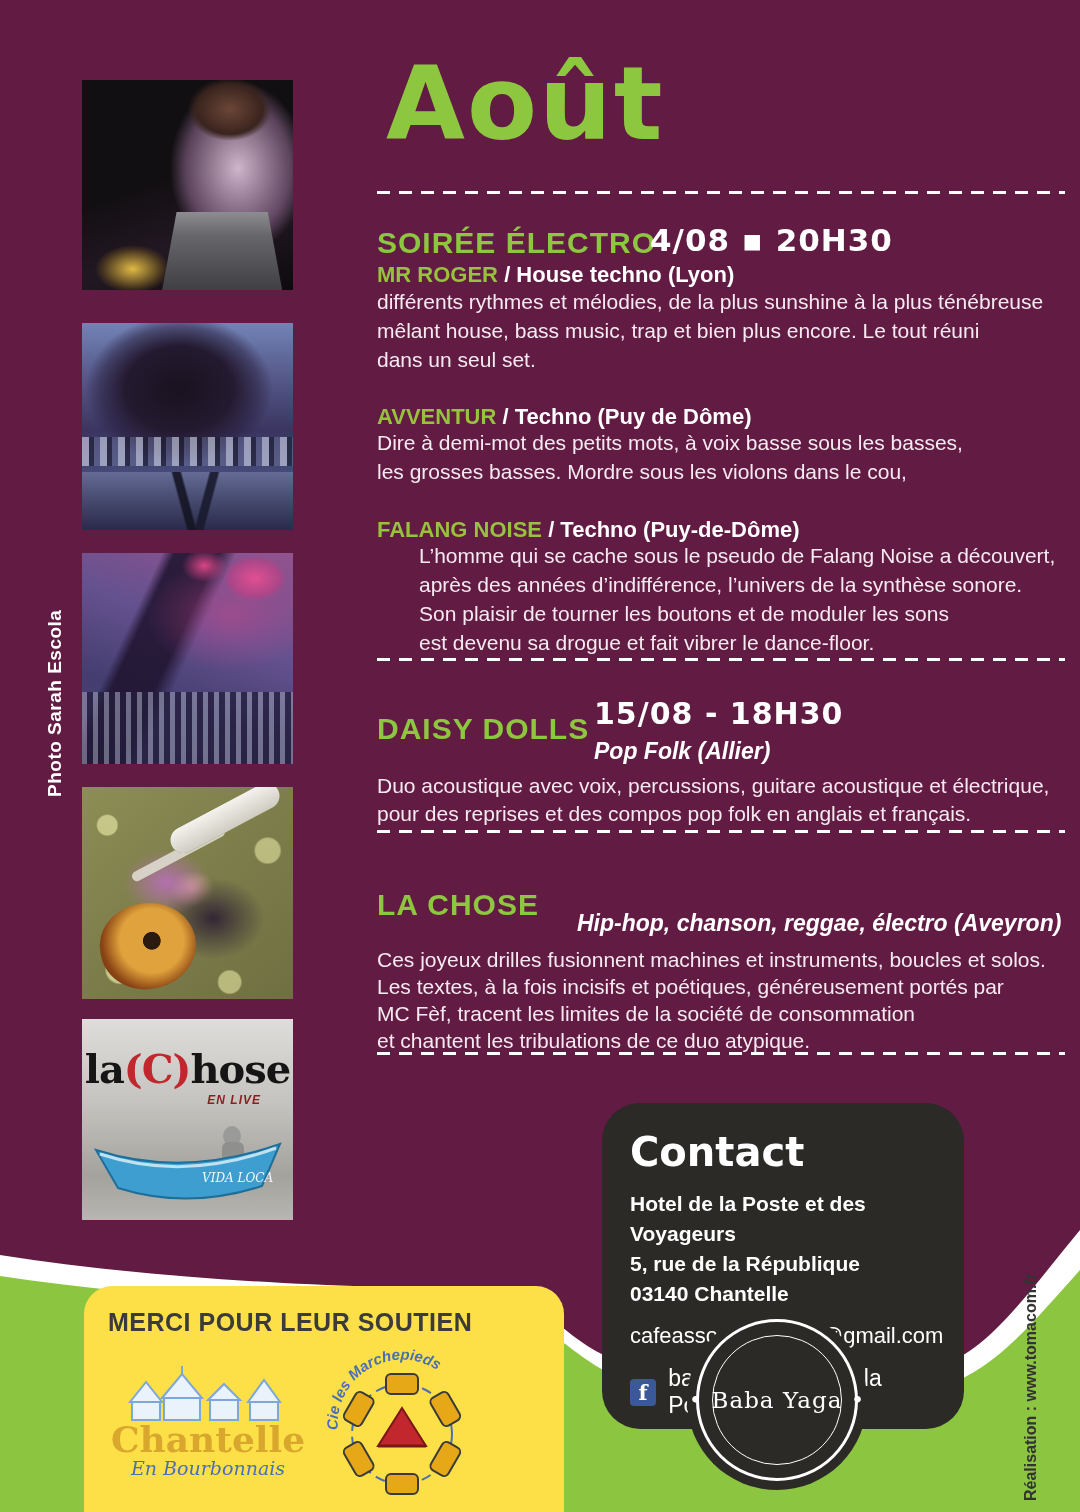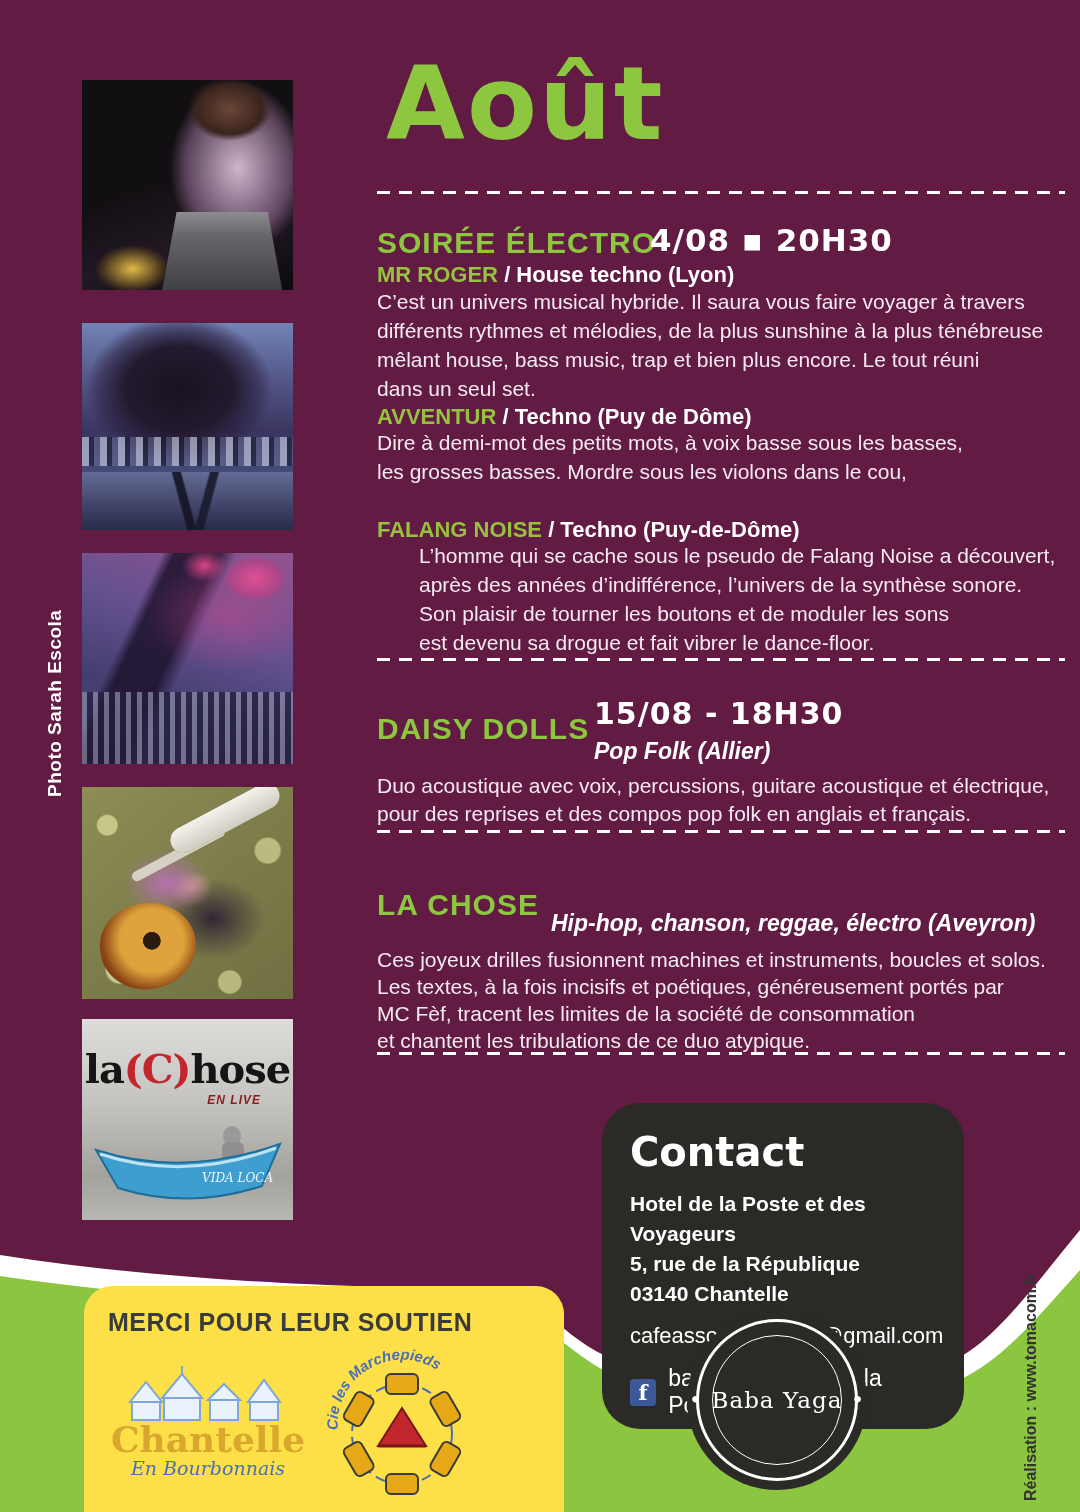--- a/index.html
+++ b/index.html
@@ -142,21 +142,20 @@
   <div class="dash d1"></div>
   <div class="dash d2"></div>
   <div class="dash d3"></div>
   <div class="dash d4"></div>
 
   <div class="ev-title" style="left:377px; top:226px;">SOIRÉE ÉLECTRO</div>
   <div class="ev-date" style="left:650px; top:222px;">4/08 ▪ 20H30</div>
 
   <div class="act-head" style="top:262px;"><span>MR ROGER</span> <span class="rest">/ House techno (Lyon)</span></div>
   <div class="body-text" style="top:287px;">
-    <div>C’est un univers musical hybride. Il saura vous faire voyager à travers</div>
     <div>différents rythmes et mélodies, de la plus sunshine à la plus ténébreuse</div>
     <div>mêlant house, bass music, trap et bien plus encore. Le tout réuni</div>
     <div>dans un seul set.</div>
   </div>
 
   <div class="act-head" style="top:404px;"><span>AVVENTUR</span> <span class="rest">/ Techno (Puy de Dôme)</span></div>
   <div class="body-text" style="top:428px;">
     <div>Dire à demi-mot des petits mots, à voix basse sous les basses,</div>
     <div>les grosses basses. Mordre sous les violons dans le cou,</div>
   </div>
@@ -171,21 +170,21 @@
 
   <div class="ev-date" style="left:594px; top:696px; font-size:30px;">15/08 - 18H30</div>
   <div class="ev-title" style="left:377px; top:712px;">DAISY DOLLS</div>
   <div class="ev-genre" style="left:594px; top:738px;">Pop Folk (Allier)</div>
   <div class="body-text" style="top:772px; line-height:28px;">
     <div>Duo acoustique avec voix, percussions, guitare acoustique et électrique,</div>
     <div>pour des reprises et des compos pop folk en anglais et français.</div>
   </div>
 
   <div class="ev-title" style="left:377px; top:888px;">LA CHOSE</div>
-  <div class="ev-genre" style="left:551px; top:910px;">Hip-hop, chanson, reggae, électro (Aveyron)</div>
+  <div class="ev-genre" style="left:577px; top:910px;">Hip-hop, chanson, reggae, électro (Aveyron)</div>
   <div class="body-text" style="top:946px; line-height:27px;">
     <div>Ces joyeux drilles fusionnent machines et instruments, boucles et solos.</div>
     <div>Les textes, à la fois incisifs et poétiques, généreusement portés par</div>
     <div>MC Fèf, tracent les limites de la société de consommation</div>
     <div>et chantent les tribulations de ce duo atypique.</div>
   </div>
 
   <svg class="bottom-svg" width="1080" height="332" viewBox="0 0 1080 332">
     <path d="M0,75 C160,100 340,108 470,108 C555,108 565,182 650,186 L940,186 C990,170 1030,110 1080,50 L1080,332 L0,332 Z" fill="#ffffff"></path>
     <path d="M0,96 C160,120 340,128 470,128 C560,128 575,200 655,205 L945,205 C995,190 1035,140 1080,90 L1080,332 L0,332 Z" fill="#8cc53f"></path>

